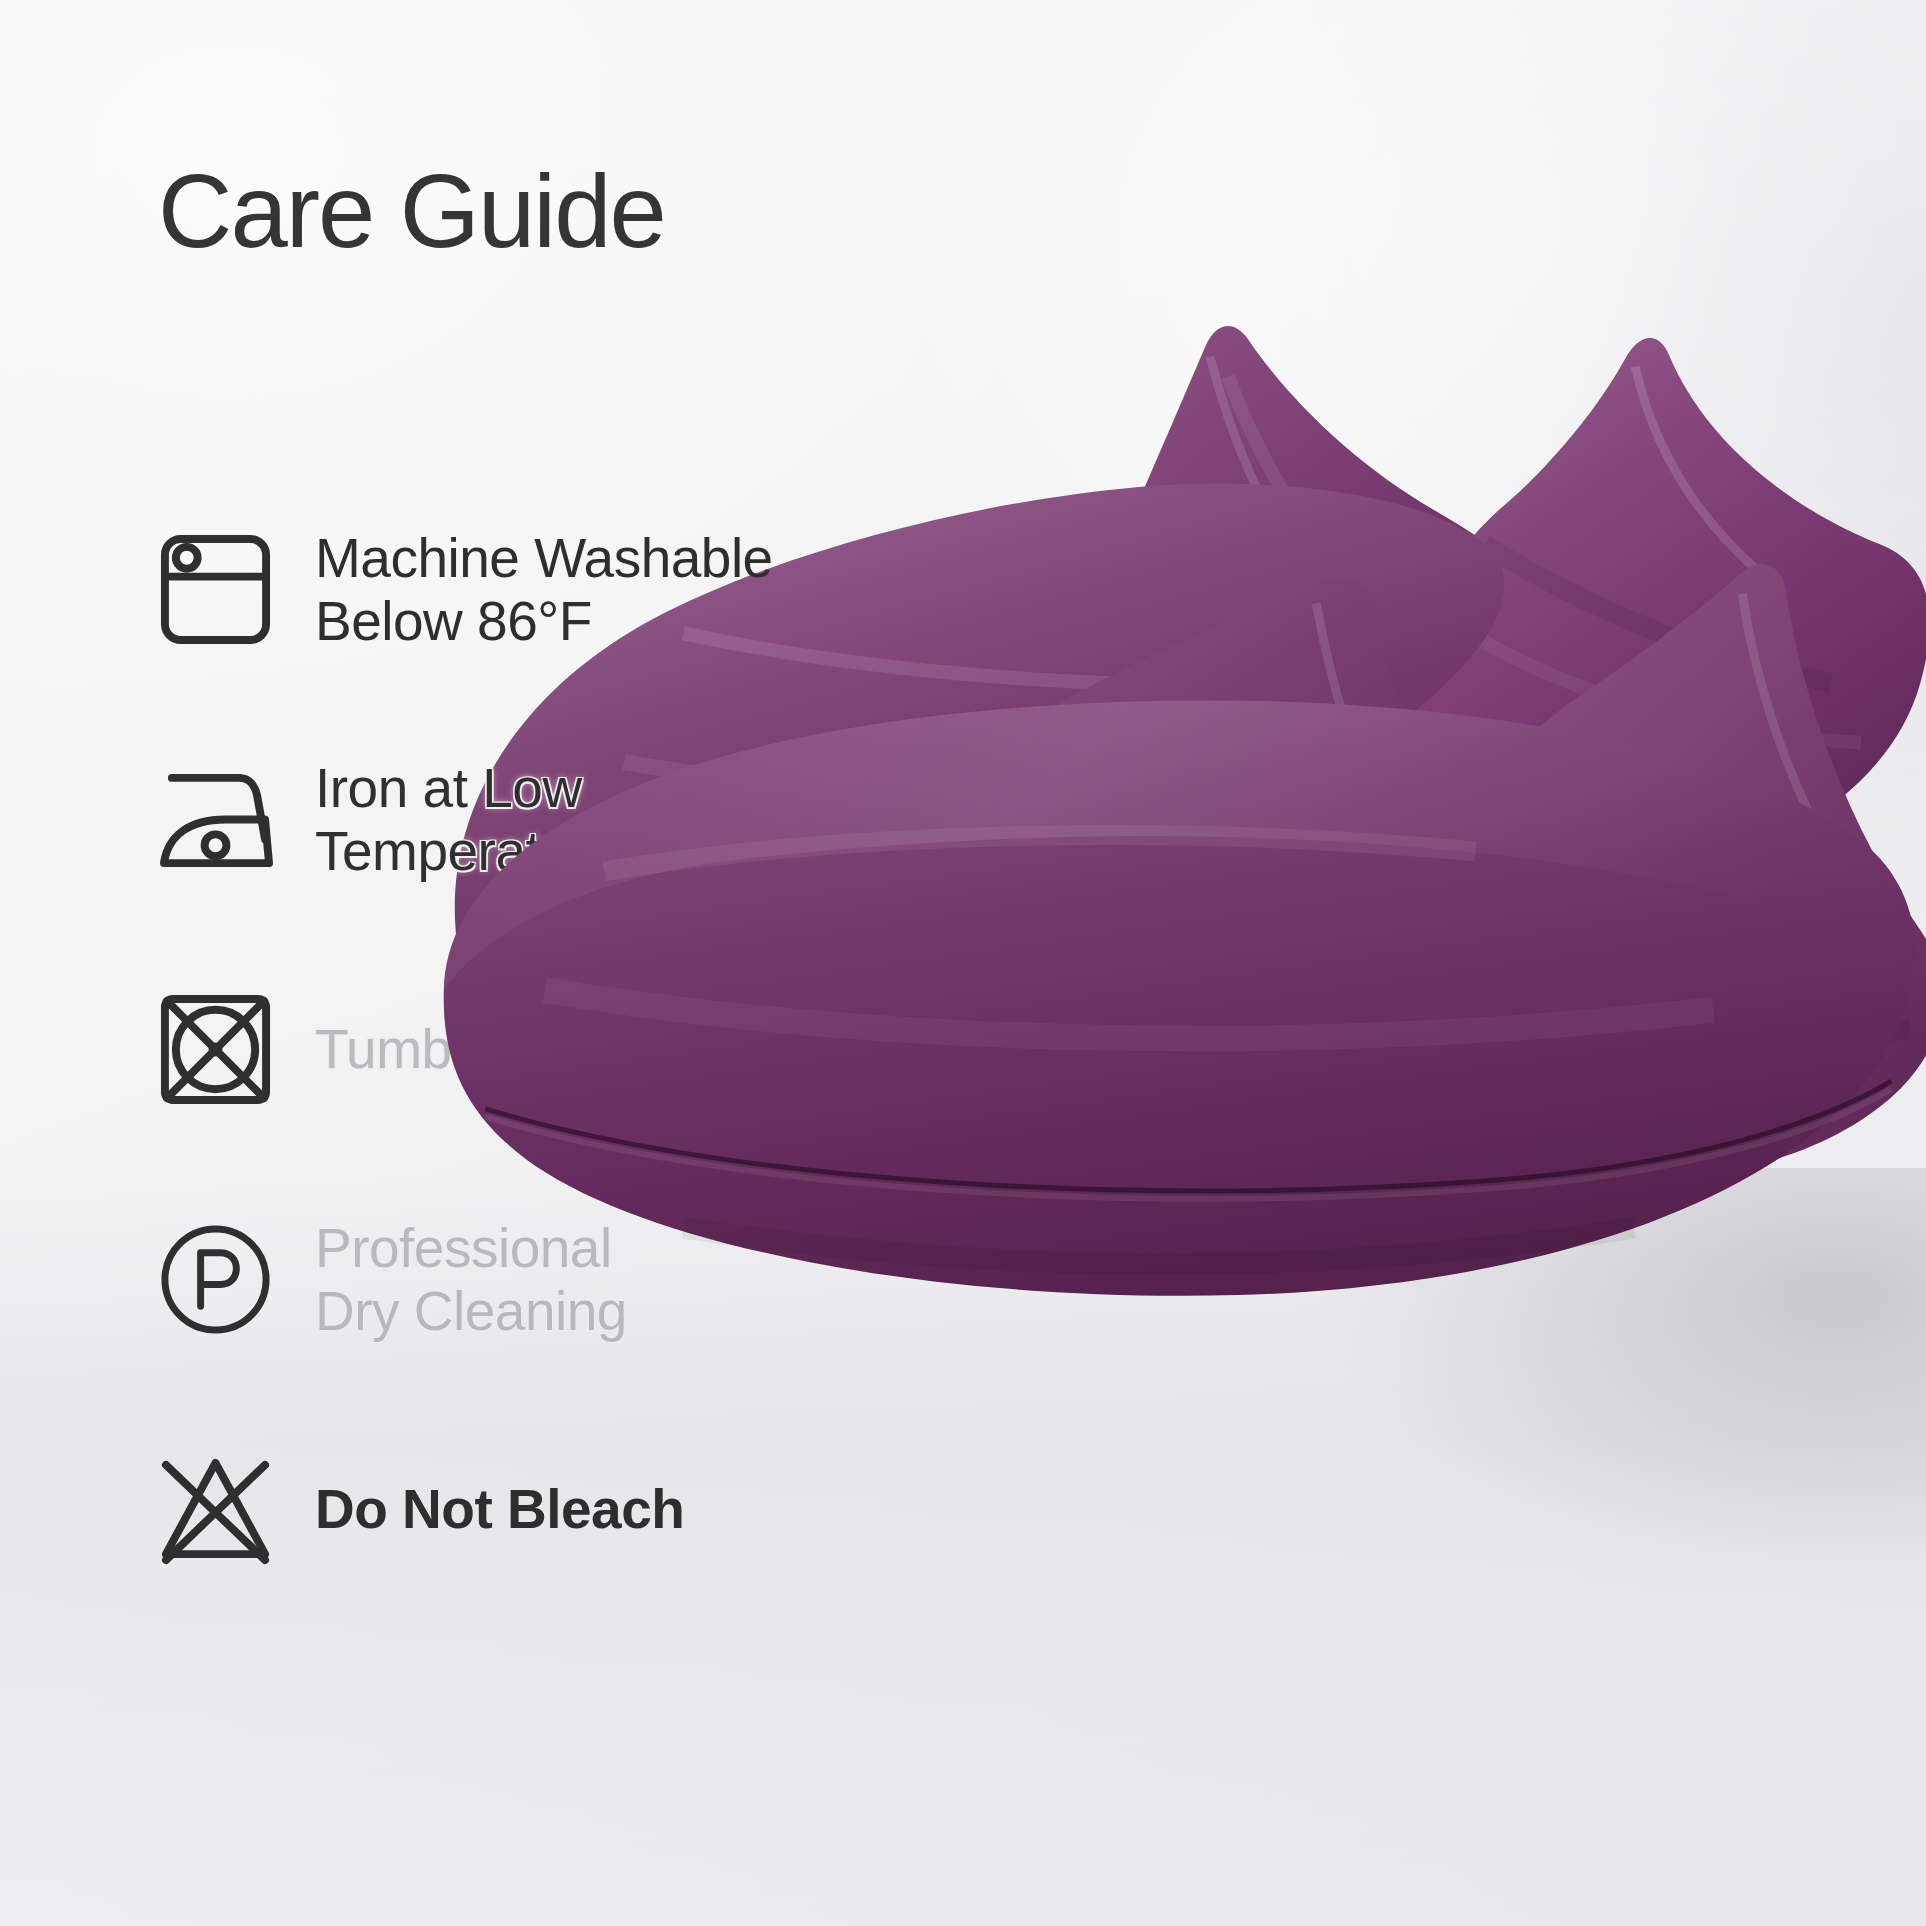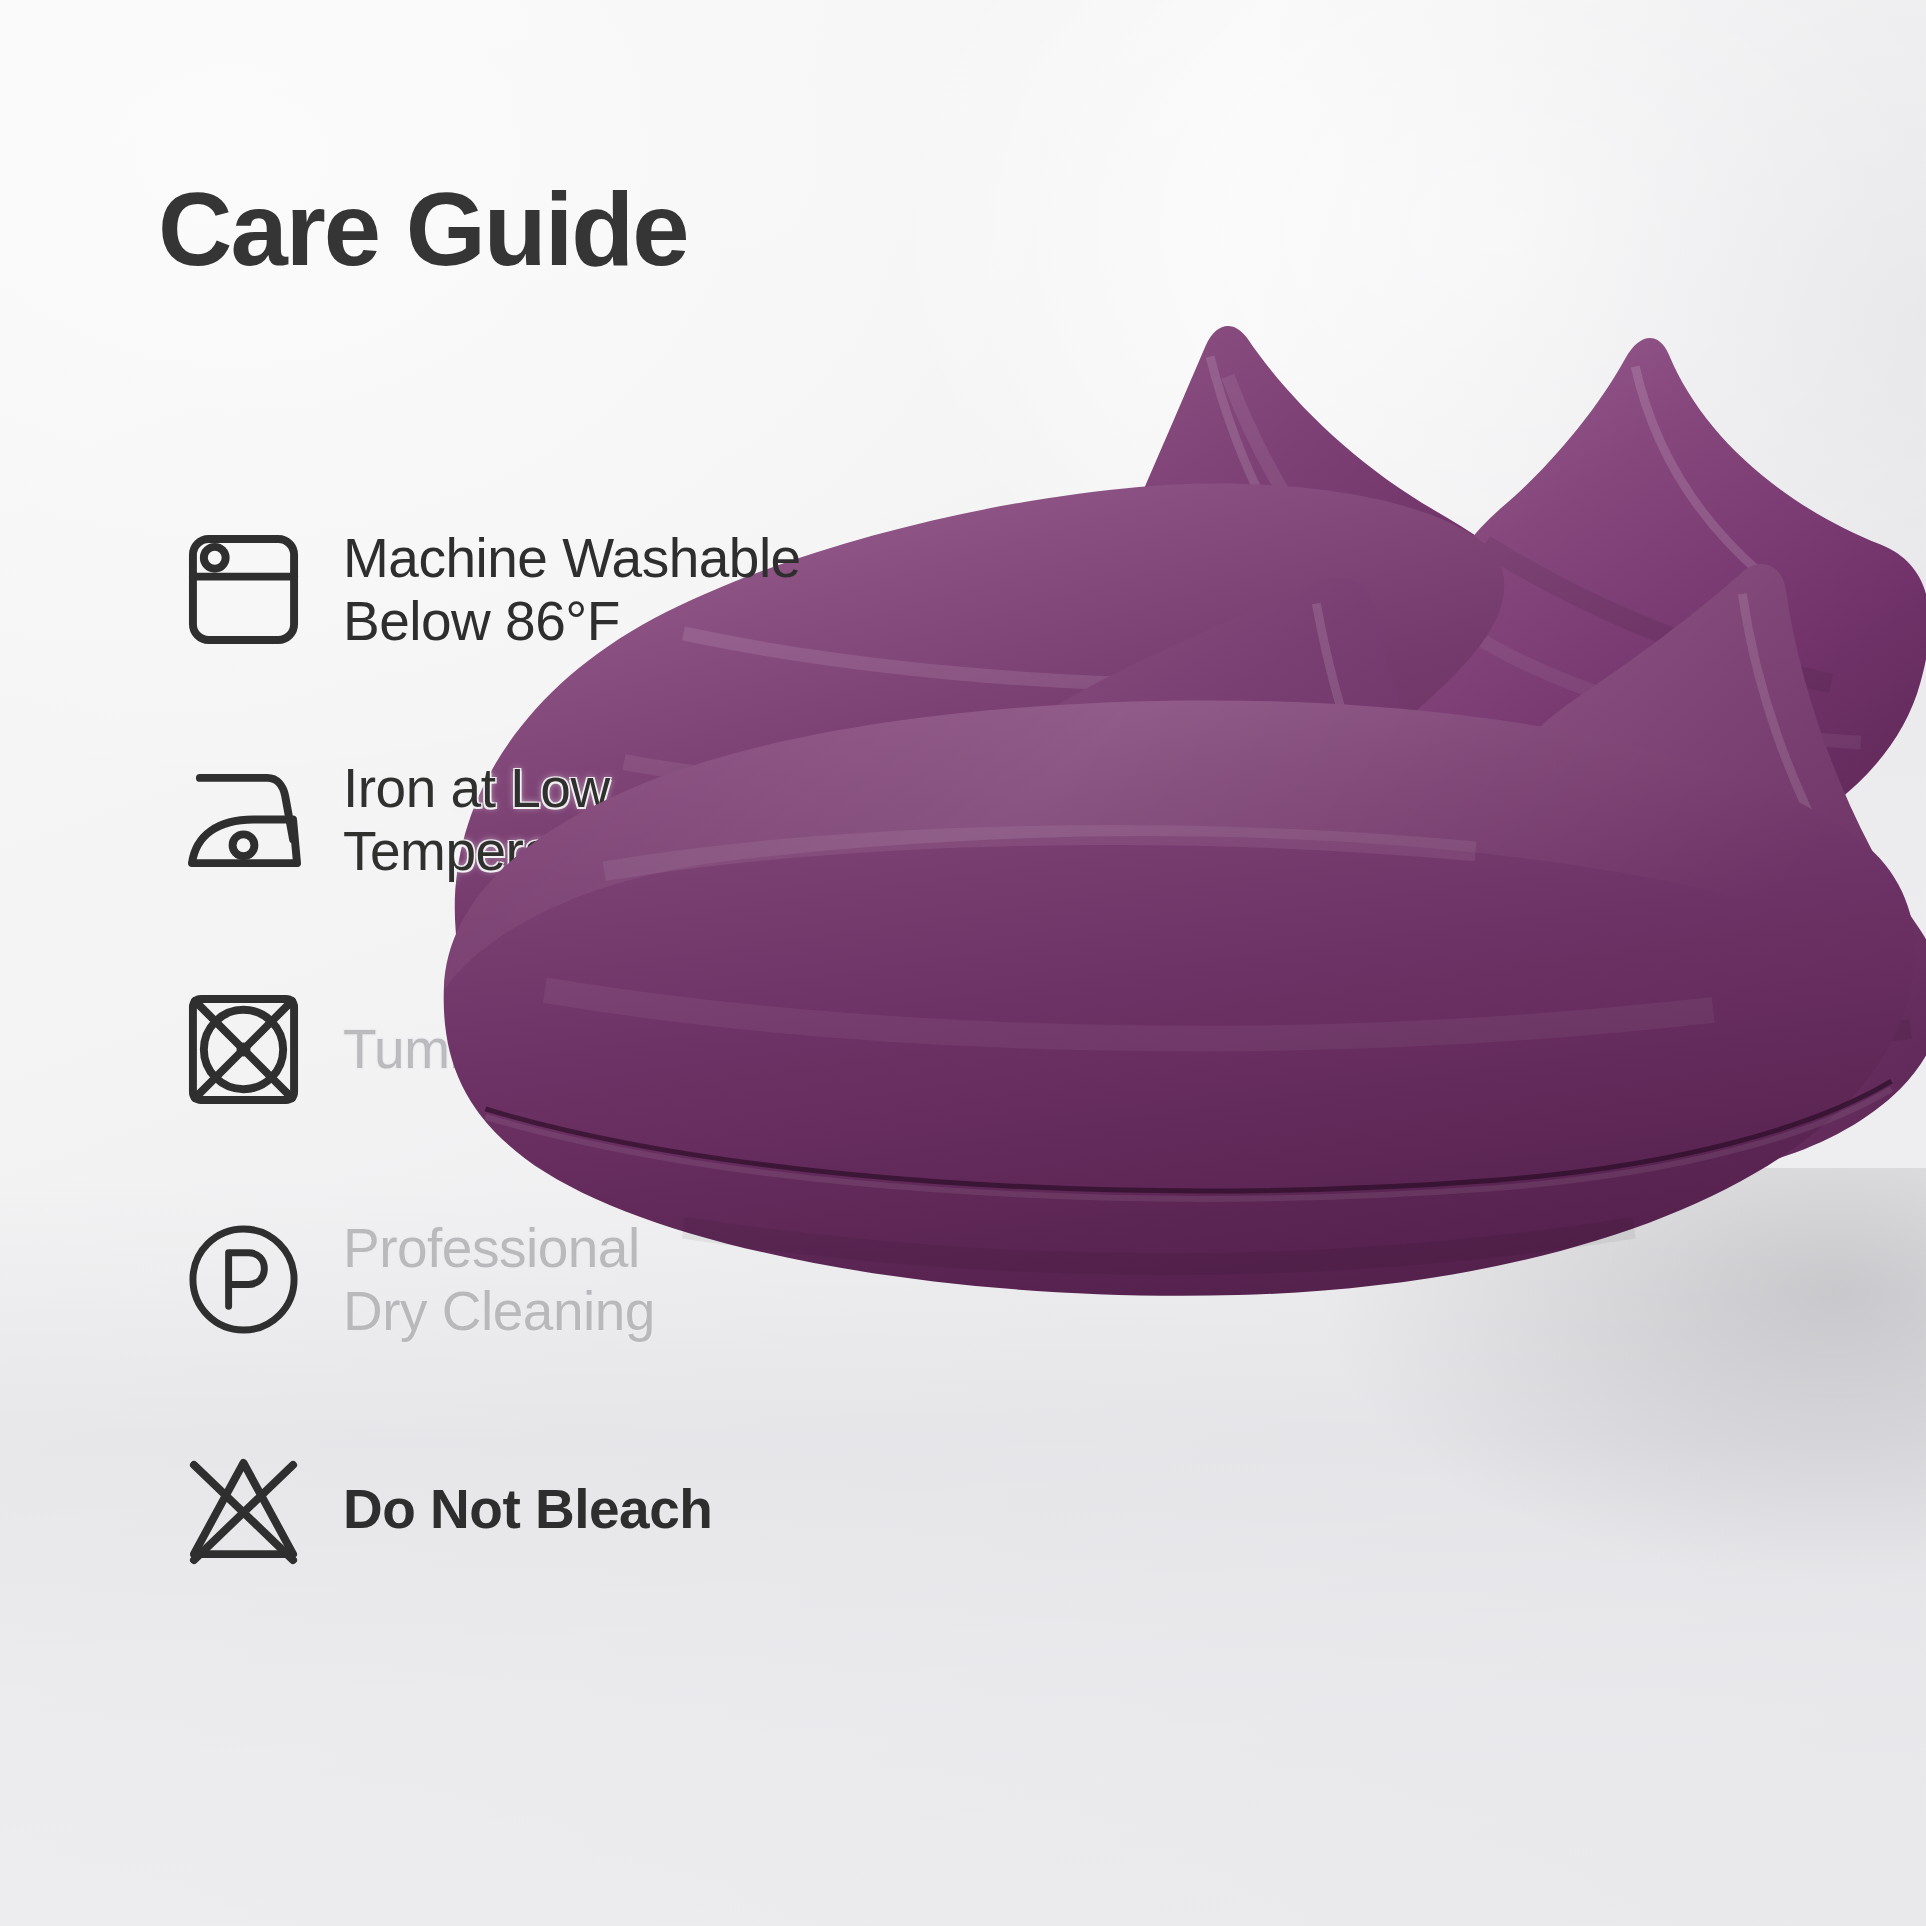--- a/index.html
+++ b/index.html
@@ -45,33 +45,33 @@
   
   .pillow {
     position: absolute;
   }
   .pillow svg { display: block; }
 
   
   .headline {
     position: absolute;
     left: 158px;
-    top: 176px;
+    top: 158px;
     font-size: 103px;
-    font-weight: bold;
+    font-weight: normal;
     letter-spacing: -2px;
     color: #353535;
     line-height: 1.05;
     white-space: nowrap;
   }
 
   
   .care-list {
     position: absolute;
-    left: 180px;
+    left: 152px;
     top: 515px;
     width: 752px;
   }
   .care-row {
     position: relative;
     display: flex;
     align-items: center;
     height: 149px;
     margin-bottom: 81px;
   }

